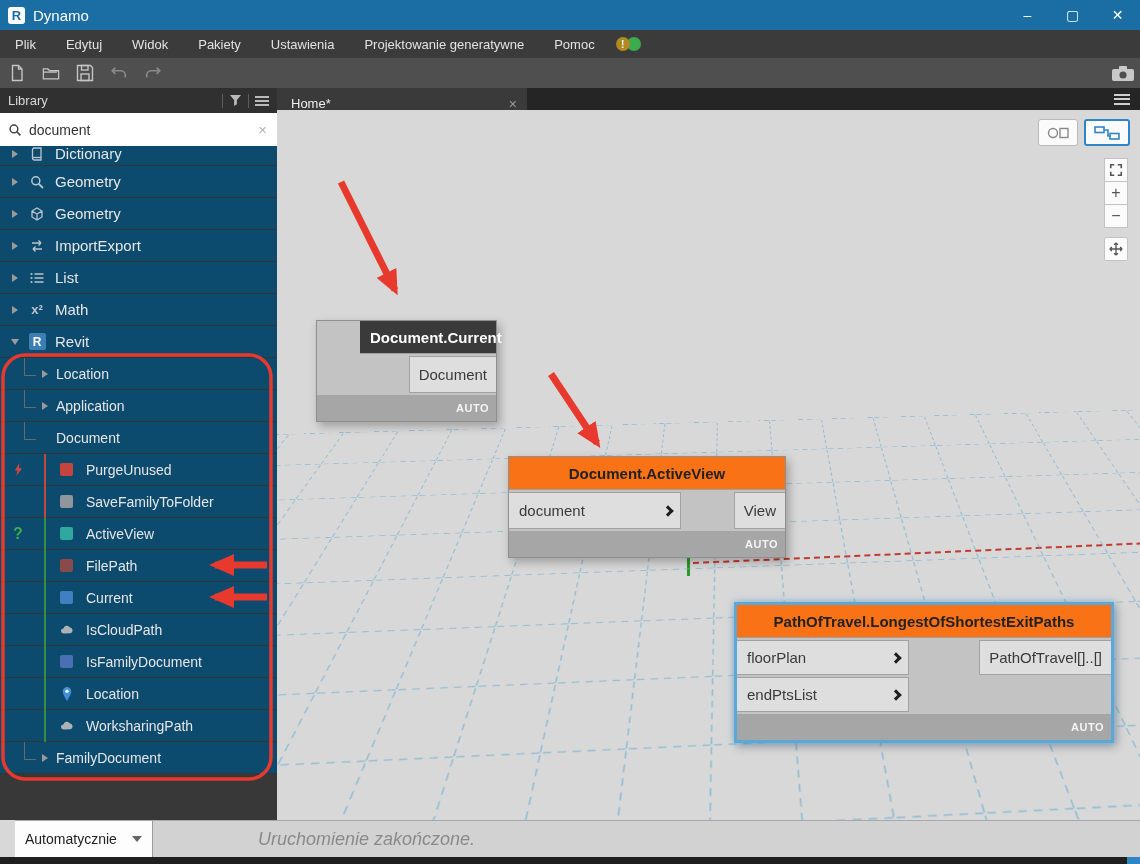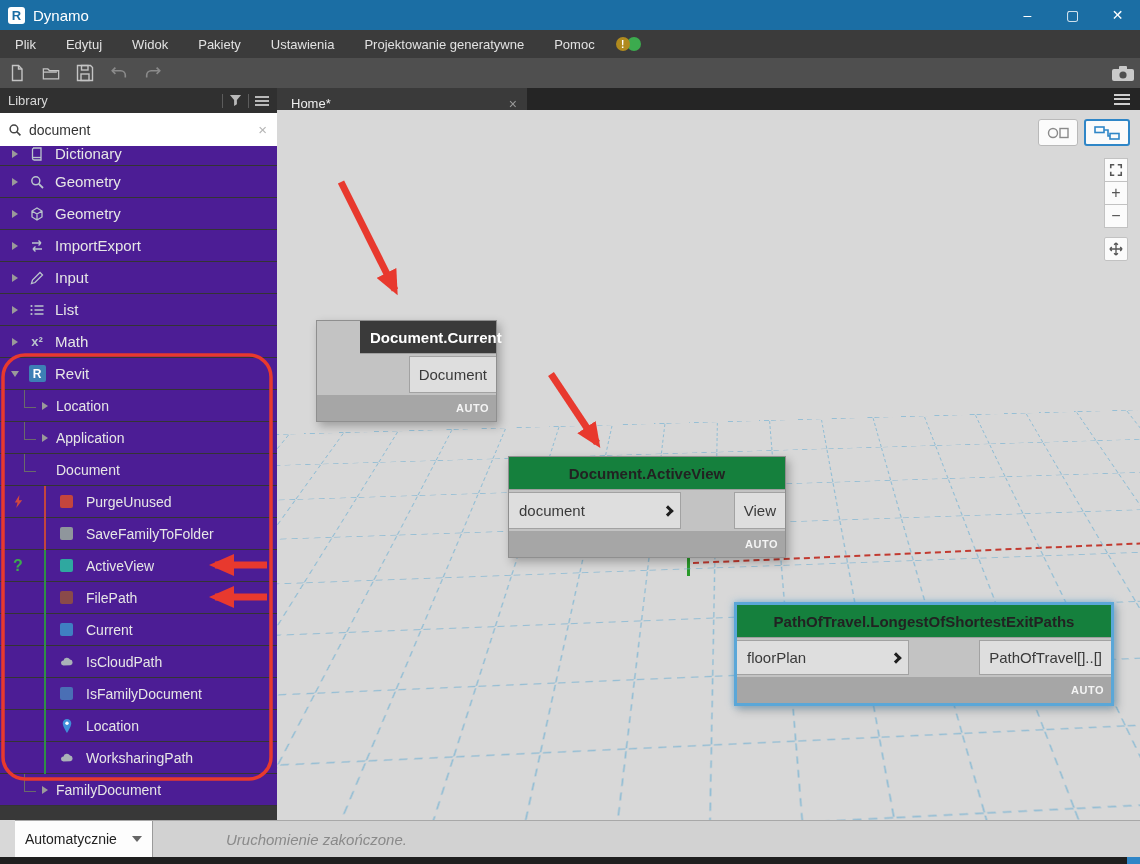--- a/index.html
+++ b/index.html
@@ -36,21 +36,21 @@
   .hico { display:flex; align-items:center; }
   .hico svg { width:13px; height:13px; }
   .hbars { width:14px; height:10px; border-top:2px solid #b9b9b9; border-bottom:2px solid #b9b9b9; position:relative; }
   .hbars:after { content:""; position:absolute; left:0; top:2px; width:14px; height:2px; background:#b9b9b9; }
   .lib-search { height:33px; background:#fff; display:flex; align-items:center; padding:0 8px; }
   .lib-search svg { width:14px; height:14px; margin-right:7px; flex:none;}
   .lib-search input { flex:1; border:none; outline:none; font-size:14px; color:#333; font-family:"Liberation Sans",sans-serif; }
   .sclear { color:#b5b5b5; font-size:15px; padding:0 2px; }
 
   .lib-tree { position:absolute; left:0; top:58px; right:0; bottom:0; overflow:hidden; }
-  .trow { position:relative; height:32px; display:flex; align-items:center; background:#4c1d95; border-bottom:1px solid #343434; color:#e6e6e6; }
+  .trow { position:relative; height:32px; display:flex; align-items:center; background:#0c4a6e; border-bottom:1px solid #343434; color:#e6e6e6; }
   .trow.partial { height:20px; overflow:hidden; }
   .trow.partial > * { margin-top:-4px; }
   .trow.category { font-size:15px; }
   .arr { width:0; height:0; border-left:6px solid #9a9a9a; border-top:4.5px solid transparent; border-bottom:4.5px solid transparent; margin:0 10px 0 12px; flex:none;}
   .arr.down { border-left:4.5px solid transparent; border-right:4.5px solid transparent; border-top:6px solid #9a9a9a; border-bottom:none; margin:0 9px 0 11px; }
   .arr.none { border:none; width:6px; }
   .cicon { width:18px; height:18px; margin-right:9px; display:flex; align-items:center; justify-content:center; flex:none;}
   .cicon svg { width:16px; height:16px; }
   .txticon { color:#b9c4cc; font-size:13px; font-weight:bold; }
   .rbadge { width:17px; height:17px; background:#3d7fb5; color:#fff; font-weight:bold; font-size:12px; border-radius:2px; display:flex; align-items:center; justify-content:center; }
@@ -89,37 +89,37 @@
   .zoomcol { position:absolute; right:12px; top:48px; display:flex; flex-direction:column; align-items:center; }
   .zbtn { width:24px; height:24px; background:#fbfbfb; border:1px solid #c2c2c2; display:flex; align-items:center; justify-content:center; font-size:16px; color:#555; margin-bottom:-1px; }
   .zbtn svg { width:14px; height:14px; }
   .zbtn.pan { margin-top:10px; border-radius:2px; }
 
   
   .dnode { position:absolute; border:1px solid #8f8f8f; background:#c3c3c3; box-shadow:3px 4px 9px rgba(0,0,0,.28); }
   .dnode.selected { border:3px solid #5aa7d8; box-shadow:0 0 7px rgba(90,167,216,.7),3px 4px 9px rgba(0,0,0,.25); }
   .nhead { height:33px; display:flex; align-items:center; font-size:15px; font-weight:bold; border-bottom:1px solid #9f9f9f; }
   .dnode.dark-header .nhead { background:#3a3a3a; color:#fff; padding:0 10px;margin-left:43px; }
-  .dnode.light-header .nhead { background:#15803d; color:#222; justify-content:center; }
+  .dnode.light-header .nhead { background:#f97316; color:#222; justify-content:center; }
   .nbody { display:flex; flex-direction:column; gap:2px; padding:2px 0; }
   .prow { display:flex; justify-content:space-between; height:35px; }
   .prow.tall { height:37px; }
   .port { background:#dedede; border:1px solid #a2a2a2; display:flex; align-items:center; font-size:15px; color:#3a3a3a; }
   .port.in { width:172px; border-left:none; padding:0 8px 0 10px; justify-content:space-between; }
   .port.out { border-right:none; padding:0 9px; margin-left:auto; justify-content:flex-end; }
   .chev { width:8px; height:8px; border-top:3px solid #1e1e1e; border-right:3px solid #1e1e1e; transform:rotate(45deg); flex:none; }
   .spacer { flex:1; }
   .nfoot { height:26px; background:#a6a6a6; color:#f4f4f4; font-size:11px; font-weight:bold; display:flex; align-items:center; justify-content:flex-end; padding:4px 7px; letter-spacing:.5px; }
 
   
   .statusbar { position:absolute; left:15px; top:820px; width:1140px; height:37px; background:#d2d2d2; border-top:1px solid #a8a8a8; display:flex; align-items:center; }
   .runmode { width:138px; height:37px; background:#fdfdfd; border-right:1px solid #9a9a9a; display:flex; align-items:center; padding:0 10px; font-size:14px; color:#222; }
   .runmode .rlabel { flex:1; }
   .caret { width:0; height:0; border-left:5px solid transparent; border-right:5px solid transparent; border-top:6px solid #666; margin-left:6px; }
-  .statusmsg { font-style:italic; color:#8a8a8a; font-size:15px; margin-left:73px; }
+  .statusmsg { font-style:italic; color:#8a8a8a; font-size:18px; margin-left:105px; }
   .bottomstrip { position:absolute; left:0; top:857px; width:1140px; height:7px; background:#1f1f1f; }
   .corner-blue { position:absolute; right:0; top:857px; width:13px; height:7px; background:#2f86c7; }
 
   
   .overlay { position:absolute; left:0; top:0; width:1140px; height:864px; pointer-events:none; z-index:100; }
 </style>
 </head>
 <body>
 
 <div id="app">
@@ -248,29 +248,20 @@
             <svg viewBox="0 0 16 16">
               <path d="M3 5h9M12 5L9.5 2.5M12 5L9.5 7.5M13 11H4M4 11l2.5-2.5M4 11l2.5 2.5" fill="none" stroke="#b9c4cc" stroke-width="1.4"></path>
             </svg>
           </span>
           <span class="tlabel">ImportExport</span>
         </div>
         <div class="trow category">
           <span class="arr "></span>
           <span class="cicon">
             <svg viewBox="0 0 16 16">
-              <path d="M2.5 13.5l1-3.5 7.5-7.5 2.5 2.5L6 12.5l-3.5 1z" fill="none" stroke="#b9c4cc" stroke-width="1.3"></path>
-            </svg>
-          </span>
-          <span class="tlabel">Input</span>
-        </div>
-        <div class="trow category">
-          <span class="arr "></span>
-          <span class="cicon">
-            <svg viewBox="0 0 16 16">
               <path d="M5.5 4h9M5.5 8h9M5.5 12h9" stroke="#b9c4cc" stroke-width="1.5"></path>
               <circle cx="2.5" cy="4" r="1.1" fill="#b9c4cc"></circle>
               <circle cx="2.5" cy="8" r="1.1" fill="#b9c4cc"></circle>
               <circle cx="2.5" cy="12" r="1.1" fill="#b9c4cc"></circle>
             </svg>
           </span>
           <span class="tlabel">List</span>
         </div>
         <div class="trow category">
           <span class="arr "></span>
@@ -443,20 +434,26 @@
           <div class="nbody">
             <div class="prow">
               <div class="port in">
                 <span class="plabel">floorPlan</span>
                 <span class="chev"></span>
               </div>
               <div class="port out">
                 <span class="plabel">PathOfTravel[]..[]</span>
               </div>
             </div>
+            <div class="prow">
+              <div class="port in">
+                <span class="plabel">endPtsList</span>
+                <span class="chev"></span>
+              </div>
+            </div>
           </div>
           <div class="nfoot">AUTO</div>
         </div>
       </div>
 
     <div class="view-toggle">
       <span class="vtbtn">
         <svg width="22" height="14" viewBox="0 0 22 14">
             <circle cx="6" cy="7" r="4.5" fill="none" stroke="#8a8a8a" stroke-width="1.4"></circle>
             <rect x="13" y="2.5" width="8" height="9" fill="none" stroke="#8a8a8a" stroke-width="1.4"></rect>

